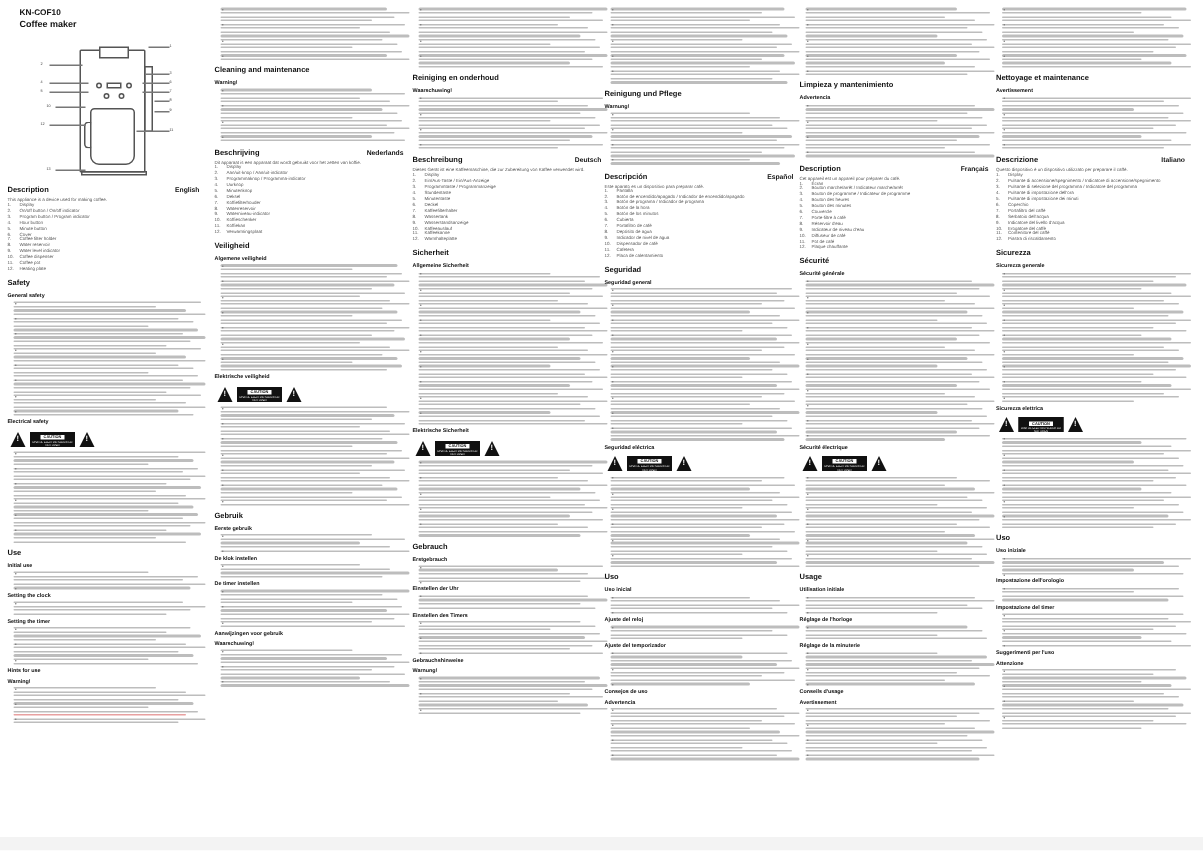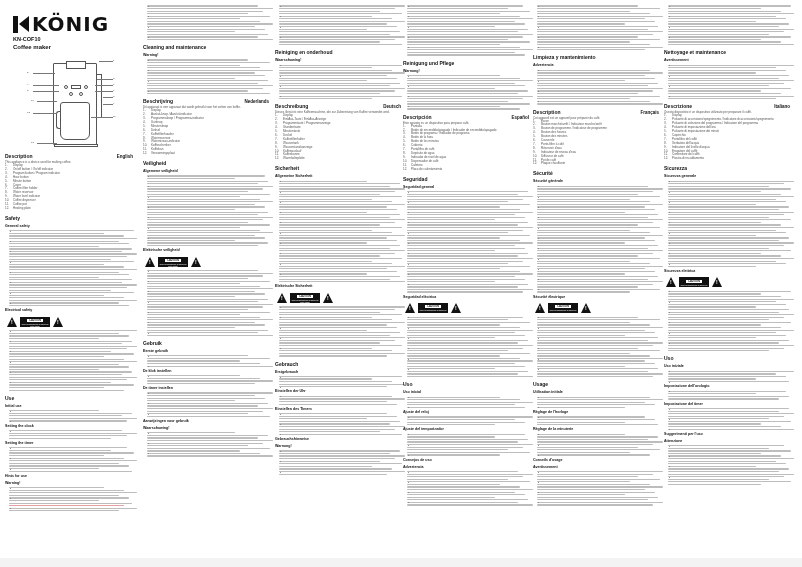--- a/index.html
+++ b/index.html
@@ -55,27 +55,20 @@
   .caution-box { width: 30px; height: 10px; background: #111; color: #fff; font-size: 3px; line-height: 3px; text-align: center; padding-top: 1.2px; border: 0.5px solid #111; }
   .caution-box .lbl { display: block; background: #fff; color: #111; font-weight: bold; width: 16px; margin: 0 auto 1px auto; font-size: 2.6px; line-height: 3px; }
   .caution-box .s { font-size: 1.8px; line-height: 2.2px; display: block; }
 </style>
 </head>
 <body>
 
 <div class="page">
 
   <div class="col c0">
-    <div class="logo">
-      <div class="logo-mark">
-        <div class="bar"></div>
-          <div class="wedge"></div>
-      </div>
-      <span class="logo-text">KÖNIG</span>
-    </div>
     <div class="model">KN-COF10</div>
     <div class="product">Coffee maker</div>
 
     <div class="diagram">
       <div class="machine">
         <div class="top"></div>
         <div class="panel">
           <div class="lcd"></div>
           <div class="btn" style="left:4px;top:1px;"></div>
           <div class="btn" style="left:24px;top:1px;"></div>

